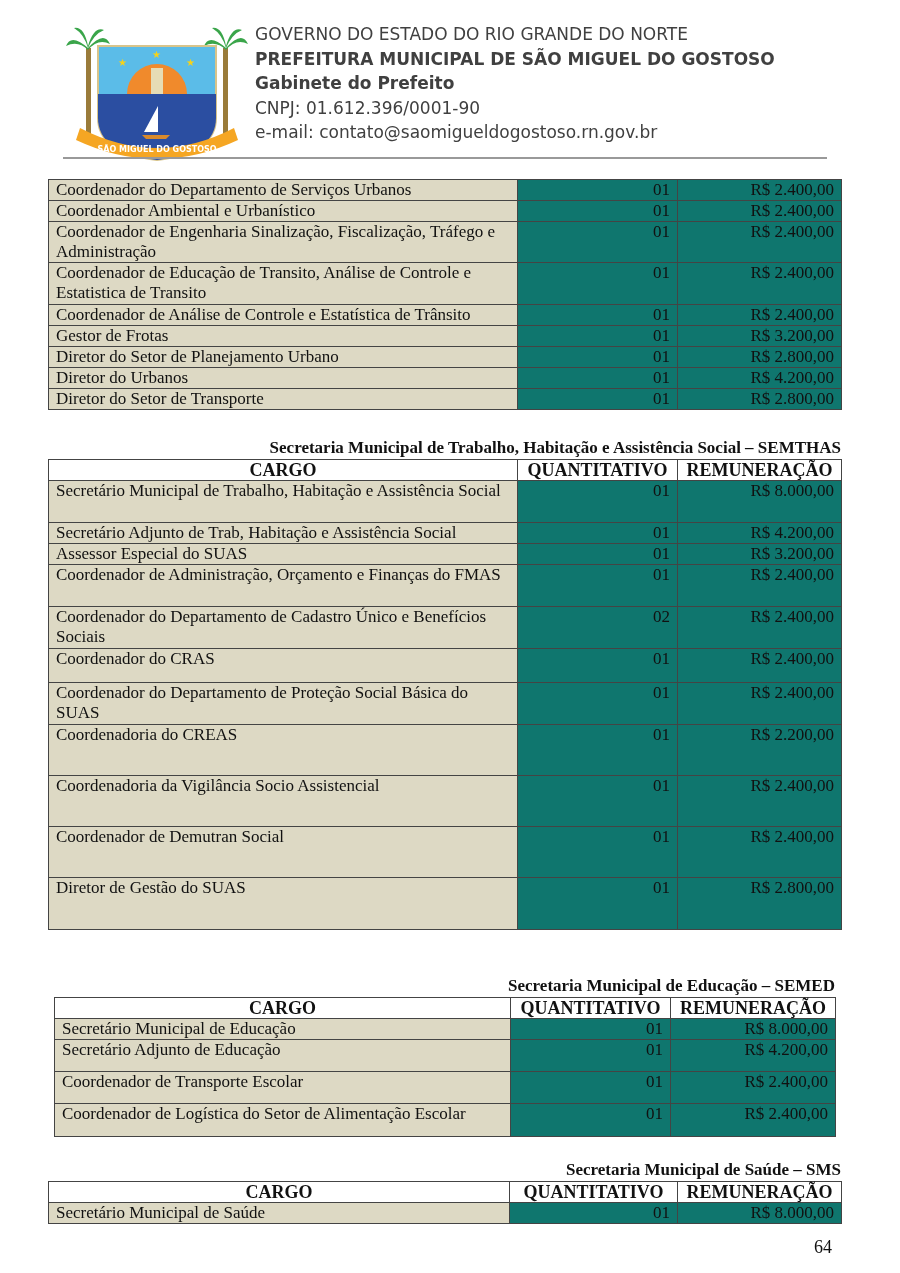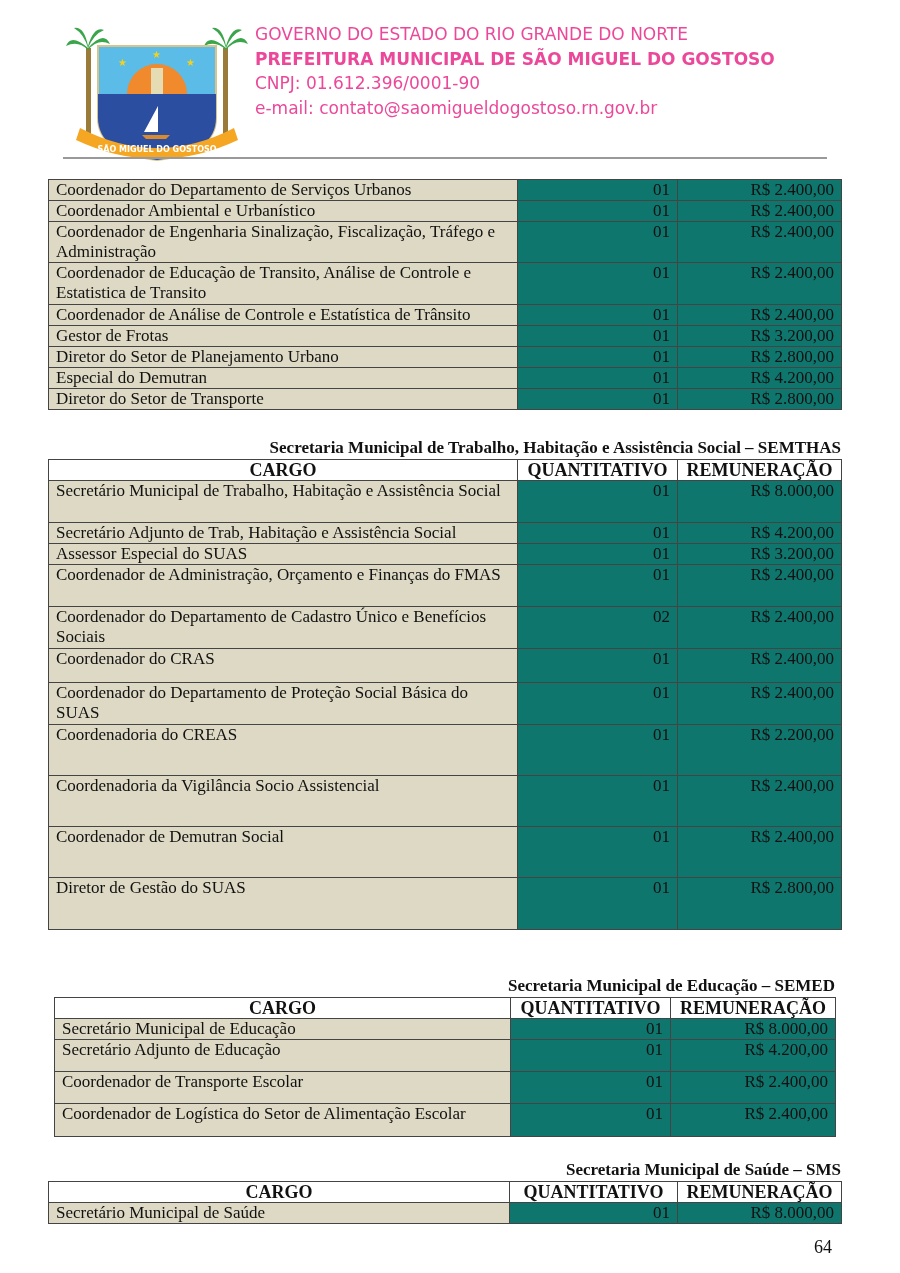--- a/index.html
+++ b/index.html
@@ -1,19 +1,19 @@
 <!DOCTYPE html>
 <html><head>
 <meta charset="utf-8">
 <style>
   html,body{margin:0;padding:0;background:#fff;}
   body{width:900px;height:1273px;position:relative;overflow:hidden;font-family:"Liberation Serif",serif;color:#111;}
   .header{position:absolute;left:60px;top:14px;width:780px;height:150px;}
   .logo{position:absolute;left:6px;top:4px;width:182px;height:146px;}
-  .htext{position:absolute;left:195px;top:8px;font-family:"DejaVu Sans",sans-serif;font-size:17px;line-height:24.5px;color:#ec4899;}
+  .htext{position:absolute;left:195px;top:8px;font-family:"DejaVu Sans",sans-serif;font-size:17px;line-height:24.5px;color:#404040;}
   .htext .b{font-weight:bold;}
   .hrule{position:absolute;left:63px;top:157px;width:764px;height:2px;background:#999;}
   table{border-collapse:collapse;position:absolute;table-layout:fixed;}
   td,th{border:1px solid #444;padding:0 7px;font-size:17px;line-height:20px;vertical-align:top;}
   th{background:#fff;font-weight:bold;font-size:18px;text-align:center;padding:0 4px;}
   td.cargo{background:#ddd9c4;text-align:left;}
   td.qty,td.rem{background:#0f766e;text-align:right;}
   .sectitle{position:absolute;text-align:right;font-weight:bold;font-size:17px;}
   .pagenum{position:absolute;right:68px;top:1237px;font-size:18px;}
 </style>
@@ -46,20 +46,21 @@
         <text x="120" y="48" font-size="10">★</text>
       </g>
     <path d="M92 88 L92 114 L78 114Z" fill="#fff"></path>
     <path d="M76 117 L104 117 L100 121 L80 121Z" fill="#d98a2c"></path>
     <path d="M14 110 Q91 150 168 110 L172 122 Q91 160 10 122Z" fill="#f5a623"></path>
     <text x="91" y="134" font-size="8" fill="#fff" text-anchor="middle" font-family="DejaVu Sans, sans-serif" font-weight="bold">SÃO MIGUEL DO GOSTOSO</text>
   </svg>
   <div class="htext">
     <div>GOVERNO DO ESTADO DO RIO GRANDE DO NORTE</div>
     <div class="b">PREFEITURA MUNICIPAL DE SÃO MIGUEL DO GOSTOSO</div>
+    <div class="b">Gabinete do Prefeito</div>
     <div>CNPJ: 01.612.396/0001-90</div>
     <div>e-mail: contato@saomigueldogostoso.rn.gov.br</div>
   </div>
 </div>
 <div class="hrule"></div>
 
 <table id="t-cont" style="left:48px;top:179px;width:793px;">
   <colgroup>
       <col style="width:469px">
       <col style="width:160px">
@@ -95,21 +96,21 @@
         <td class="cargo">Gestor de Frotas</td>
         <td class="qty">01</td>
         <td class="rem">R$ 3.200,00</td>
       </tr>
       <tr style="height: 20px;">
         <td class="cargo">Diretor do Setor de Planejamento Urbano</td>
         <td class="qty">01</td>
         <td class="rem">R$ 2.800,00</td>
       </tr>
       <tr style="height: 20px;">
-        <td class="cargo">Especial do Demutran</td>
+        <td class="cargo">Diretor do Urbanos</td>
         <td class="qty">01</td>
         <td class="rem">R$ 4.200,00</td>
       </tr>
       <tr style="height: 21px;">
         <td class="cargo">Diretor do Setor de Transporte</td>
         <td class="qty">01</td>
         <td class="rem">R$ 2.800,00</td>
       </tr>
     </tbody>
 </table>

